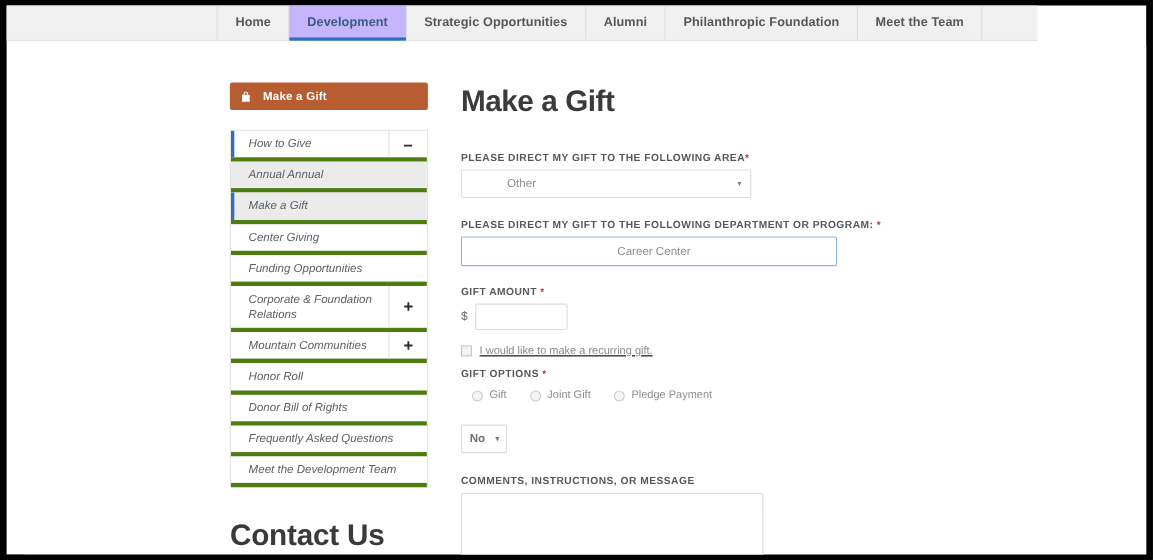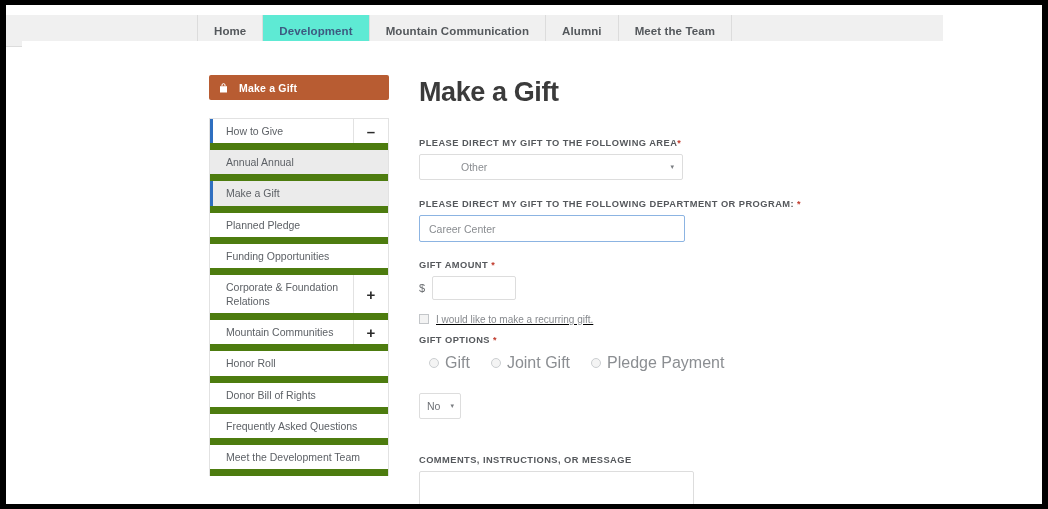--- a/index.html
+++ b/index.html
@@ -16,21 +16,21 @@
     position: absolute;
     left: 6px; top: 5px;
     width: 1036px; height: 499px;
     background: #ffffff;
     overflow: hidden;
   }
 
   
   #topnav {
     position: absolute;
-    left: 0; top: 10px;
+    left: 0; top: 0;
     width: 937px; height: 32px;
     background: #f0f0f0;
     border-bottom: 1px solid #dcdcdc;
     display: flex;
     align-items: stretch;
   }
   .nav-spacer {
     width: 192px;
     border-right: 1px solid #dcdcdc;
     background: #f0f0f0;
@@ -44,21 +44,21 @@
     font-size: 11.5px;
     font-weight: bold;
     color: #54585c;
     border-right: 1px solid #dcdcdc;
     background: #f0f0f0;
     white-space: nowrap;
     cursor: pointer;
     letter-spacing: 0.1px;
   }
   .nav-item.active {
-    background: #5eead4;
+    background: #c4b5fd;
     color: #3d5a80;
   }
   .nav-item.active::after {
     content: "";
     position: absolute;
     left: 0; right: 0; bottom: -1px;
     height: 3px;
     background: #2f6fc0;
   }
   .nav-tail {
@@ -101,25 +101,26 @@
   }
 
   .side-menu {
     margin-top: 18px;
     border: 1px solid #e2e2e2;
     border-bottom: none;
   }
   .side-row {
     display: flex;
     align-items: stretch;
-    border-bottom: 7px solid #4d7c0f;
+    border-bottom: 4px solid #4d7c0f;
     background: #ffffff;
     min-height: 27px;
     cursor: pointer;
     position: relative;
+    font-style: italic;
   }
   .side-row.shaded { background: #ebebeb; }
   .side-row.accent::before {
     content: "";
     position: absolute;
     left: 0; top: 0; bottom: 0;
     width: 3px;
     background: #2f6fc0;
   }
   .side-label {
@@ -205,32 +206,33 @@
   }
   .select-box .caret {
     position: absolute;
     right: 8px;
     font-size: 7px;
     color: #7a7d81;
   }
   #area-select { width: 264px; margin-bottom: 19px; padding-left: 41px; }
 
   #dept-input {
-    width: 266px;
+    width: 342px;
     height: 27px;
     border: 1px solid #8cb4e2;
     border-radius: 2px;
     background: #ffffff;
     display: flex;
     align-items: center;
     padding-left: 9px;
     font-size: 10.5px;
     color: #8a8d91;
     margin-bottom: 18px;
     cursor: text;
+    justify-content: center;
   }
 
   .amount-row {
     display: flex;
     align-items: center;
     margin-bottom: 14px;
   }
   .dollar {
     font-size: 11px;
     color: #66696d;
@@ -276,30 +278,31 @@
   }
   .rbtn {
     width: 10px; height: 10px;
     border: 1px solid #cbced1;
     background: #f4f4f4;
     border-radius: 50%;
     margin-right: 6px;
     flex: none;
   }
   .radio-text {
-    font-size: 16px;
+    font-size: 10px;
     color: #8b8e92;
   }
 
   #honor-select {
     width: 42px;
     height: 26px;
     padding-left: 7px;
-    margin-bottom: 36px;
+    margin-bottom: 20px;
     color: #6e7176;
+    font-weight: bold;
   }
   #honor-select .caret { right: 6px; }
 
   #comments-box {
     width: 275px;
     height: 75px;
     border: 1px solid #dddddd;
     border-radius: 2px;
     background: #ffffff;
     cursor: text;
@@ -316,22 +319,23 @@
 </style>
 </head>
 <body>
 
 <div id="frame">
 
   <div id="topnav">
     <div class="nav-spacer"></div>
     <div class="nav-item">Home</div>
     <div class="nav-item active">Development</div>
-    <div class="nav-item">Mountain Communication</div>
+    <div class="nav-item">Strategic Opportunities</div>
     <div class="nav-item">Alumni</div>
+    <div class="nav-item">Philanthropic Foundation</div>
     <div class="nav-item">Meet the Team</div>
     <div class="nav-tail"></div>
   </div>
 
   <div id="body-wrap">
 
     <div id="sidebar">
 
       <div class="gift-btn">
         <span class="gift-icon">
@@ -348,21 +352,21 @@
           <div class="side-label">How to Give</div>
           <div class="side-toggle">–</div>
         </div>
         <div class="side-row shaded">
           <div class="side-label">Annual Annual</div>
         </div>
         <div class="side-row shaded accent">
           <div class="side-label">Make a Gift</div>
         </div>
         <div class="side-row">
-          <div class="side-label">Planned Pledge</div>
+          <div class="side-label">Center Giving</div>
         </div>
         <div class="side-row">
           <div class="side-label">Funding Opportunities</div>
         </div>
         <div class="side-row">
           <div class="side-label">Corporate &amp; Foundation Relations</div>
           <div class="side-toggle">+</div>
         </div>
         <div class="side-row">
           <div class="side-label">Mountain Communities</div>

